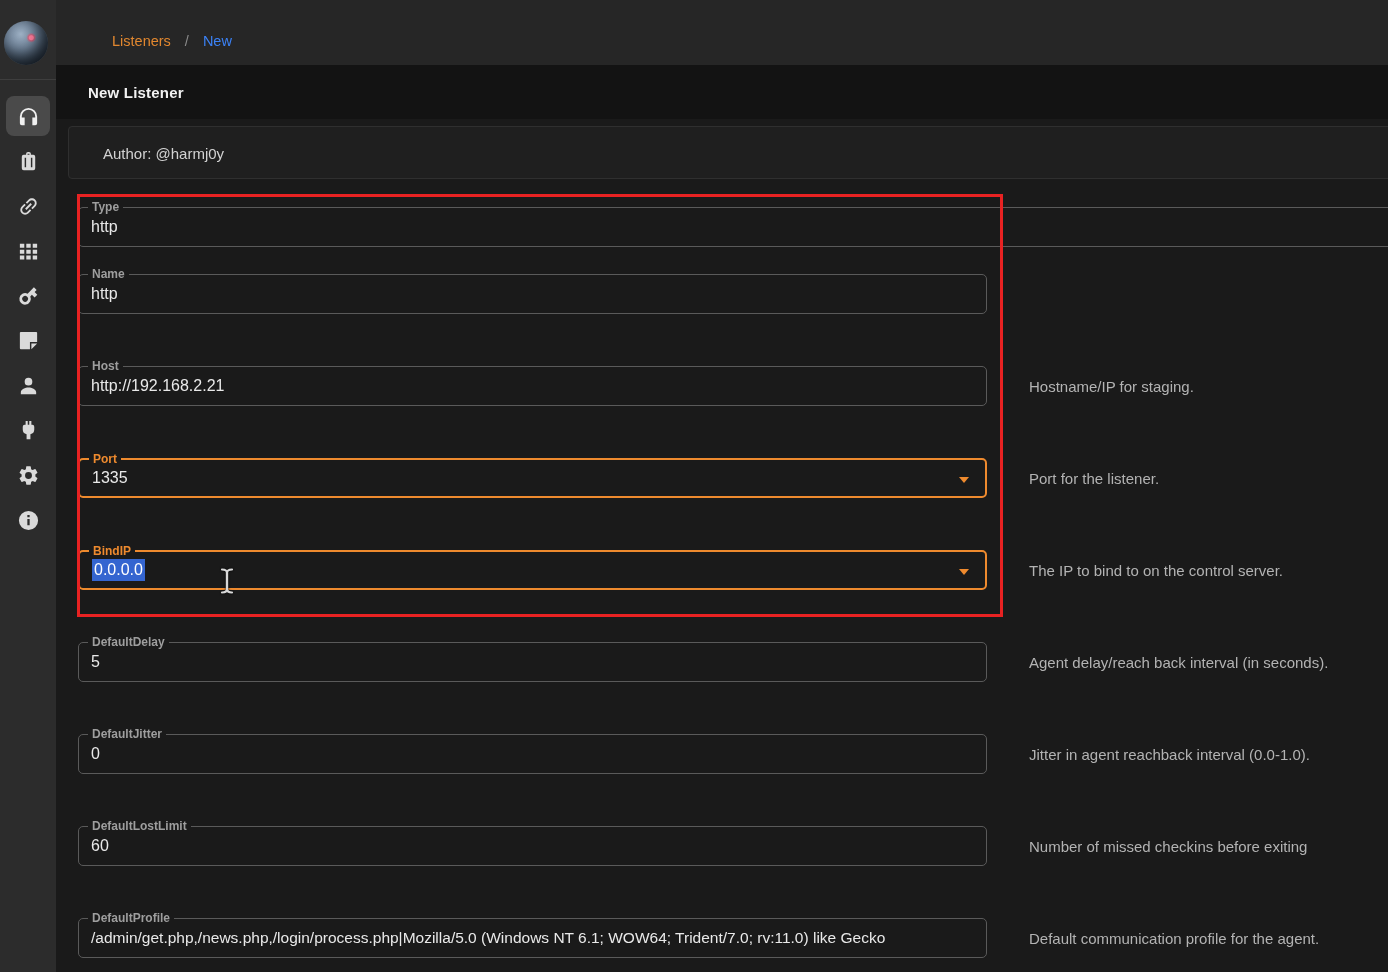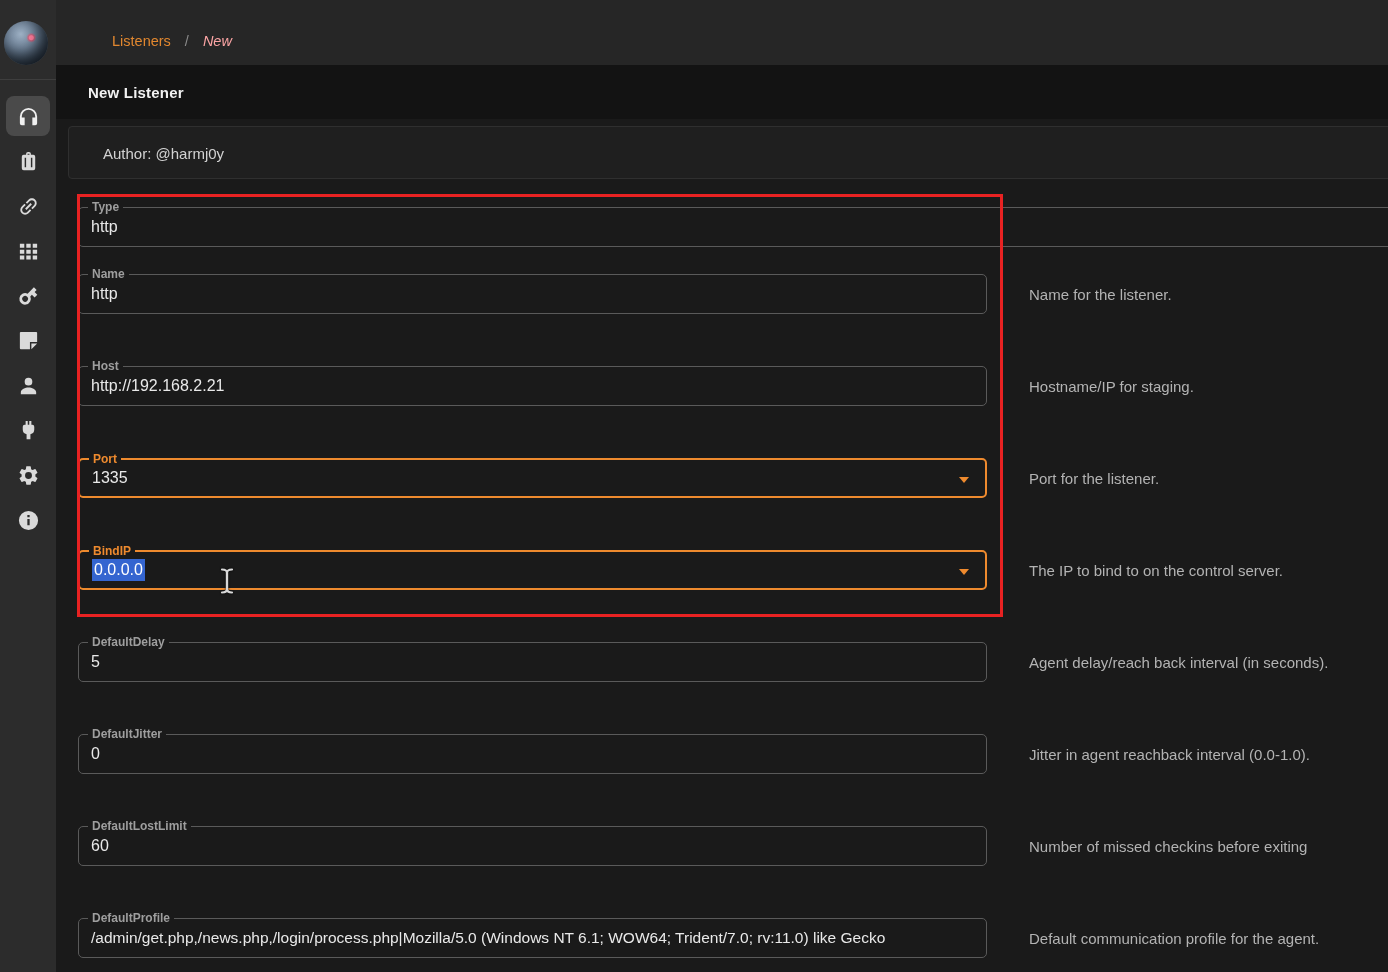--- a/index.html
+++ b/index.html
@@ -27,21 +27,21 @@
   }
   .nav-item.active { background:#4a4a4a; }
   .nav-item svg { width:23px; height:23px; fill:#dadada; }
   .nav-item.active svg { fill:#f0f0f0; }
 
   
   .topbar { position:absolute; left:56px; top:0; width:1332px; height:65px; background:#262626; }
   .breadcrumb { position:absolute; left:56px; top:0; height:81px; display:flex; align-items:center; gap:14px; font-size:14.5px; }
   .crumb-link { color:#e1872f; cursor:pointer; }
   .crumb-sep { color:#8a8a8a; }
-  .crumb-current { color:#fca5a5;font-style:italic; }
+  .crumb-current { color:#3b82f6; }
 
   
   .title-strip { position:absolute; left:56px; top:65px; width:1332px; height:54px; background:#131313; }
   .page-title { position:absolute; left:32px; top:0; height:54px; display:flex; align-items:center;
     color:#f2f2f2; font-size:15px; font-weight:bold; letter-spacing:.2px; }
 
   
   .author-card { position:absolute; left:68px; top:126px; width:1330px; height:53px;
     background:#1f1f1f; border:1px solid #2f2f2f; border-radius:4px; }
   .author-card span { position:absolute; left:34px; top:0; height:53px; display:flex; align-items:center;
@@ -154,21 +154,20 @@
     <span class="flabel">Type</span>
     <span class="fvalue">http</span>
   </div>
 </div>
 
 <div class="row" style="top:274px">
   <div class="fbox plain">
     <span class="flabel">Name</span>
     <span class="fvalue">http</span>
   </div>
-  <div class="fdesc">Name for the listener.</div>
 </div>
 
 <div class="row" style="top:366px">
   <div class="fbox plain">
     <span class="flabel">Host</span>
     <span class="fvalue">http://192.168.2.21</span>
   </div>
   <div class="fdesc">Hostname/IP for staging.</div>
 </div>
 

